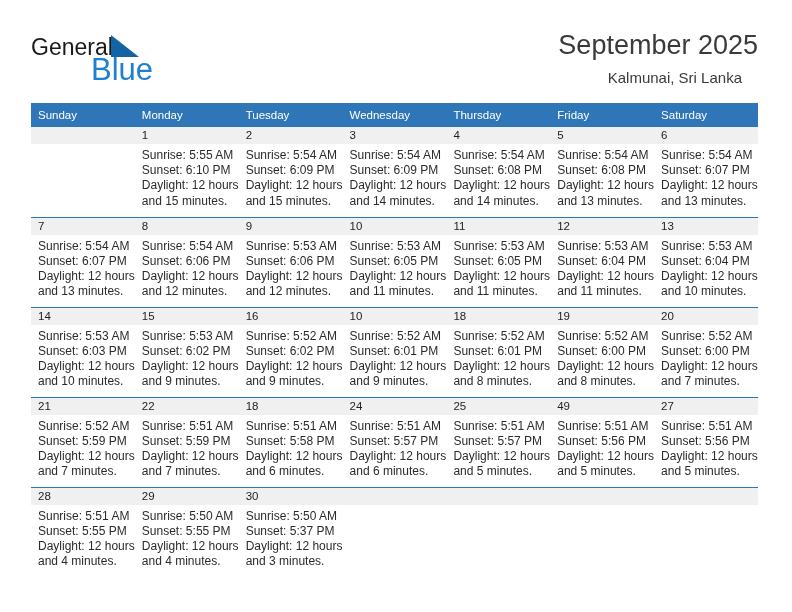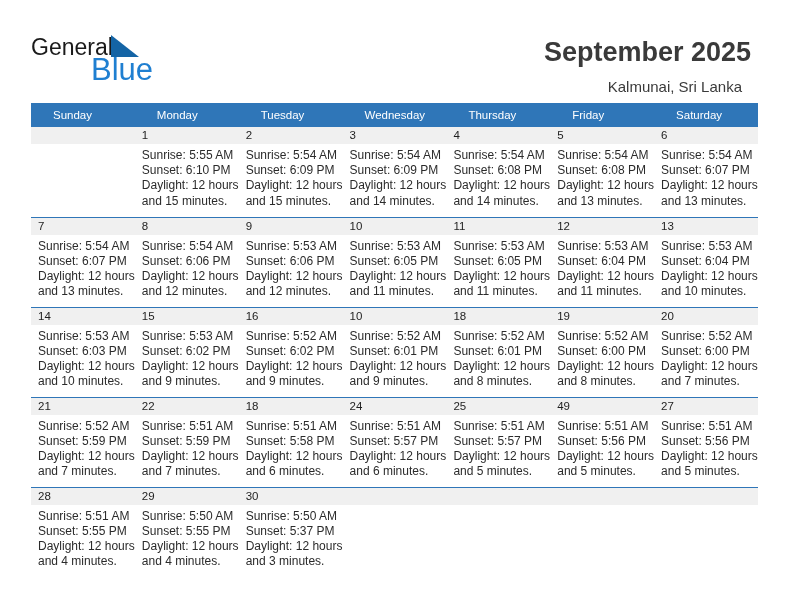--- a/index.html
+++ b/index.html
@@ -70,22 +70,22 @@
   .title-block {
     position: absolute;
     right: 0;
     top: 0;
     text-align: right;
   }
   .cal-title {
     font-size: 27px;
     color: #3a3a3a;
     line-height: 34px;
-    font-weight: bold;
-    margin: 7px;
+    font-weight: normal;
+    margin: 0;
     white-space: nowrap;
   }
   .cal-subtitle {
     font-size: 15px;
     color: #3a3a3a;
     line-height: 22px;
     margin: 5px 16px 0 0;
     white-space: nowrap;
   }
 
@@ -97,21 +97,21 @@
     width: 727px;
     border-collapse: collapse;
     table-layout: fixed;
   }
   .calendar th {
     background: #2f76b8;
     color: #ffffff;
     font-size: 11.5px;
     font-weight: normal;
     text-align: left;
-    padding: 6px 0 6px 22px;
+    padding: 6px 0 6px 7px;
     height: 20px;
     box-sizing: border-box;
     border: none;
   }
   .calendar td {
     vertical-align: top;
     padding: 0;
     border: none;
     border-top: 1.4px solid #2f76b8;
     background: #ffffff;

